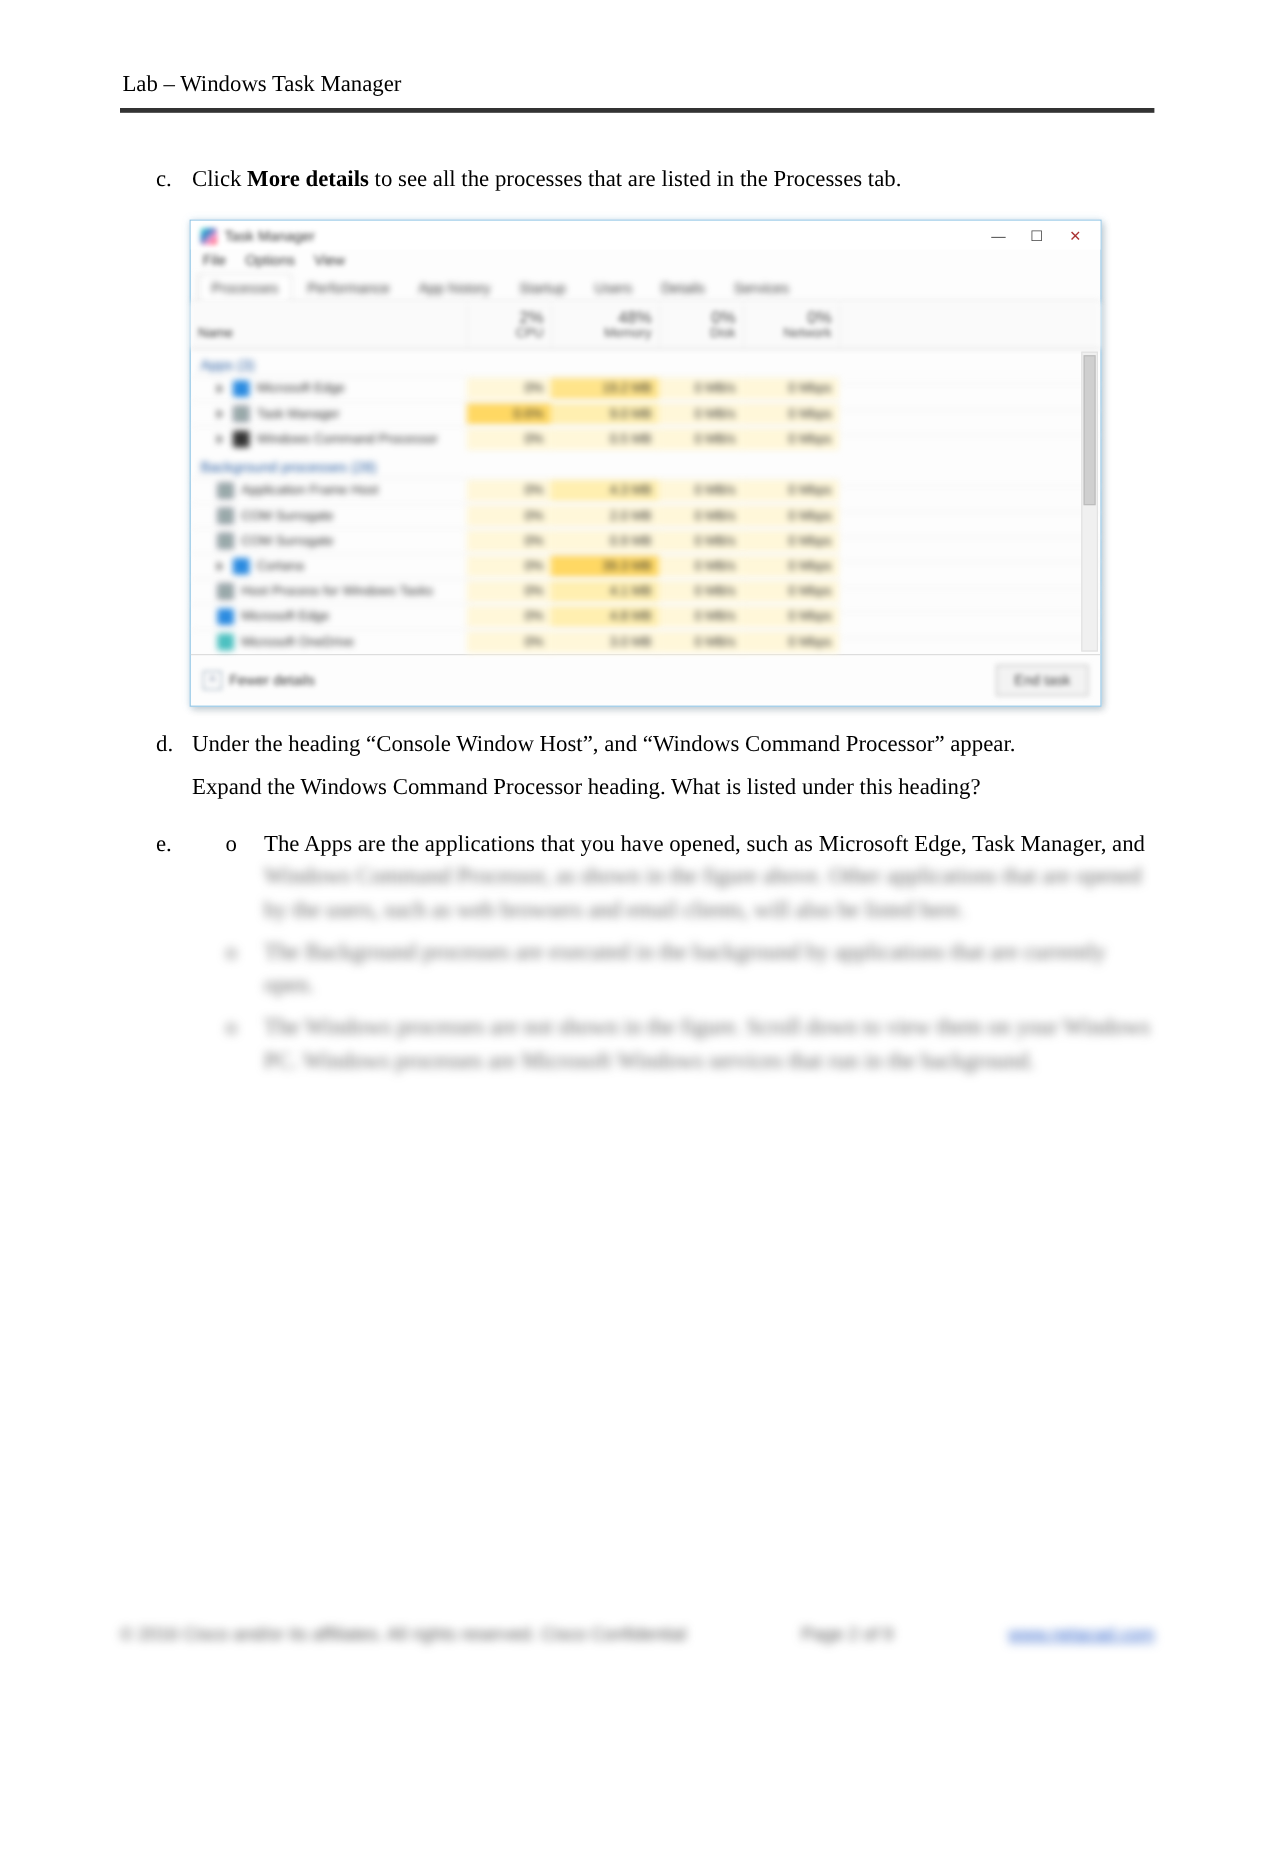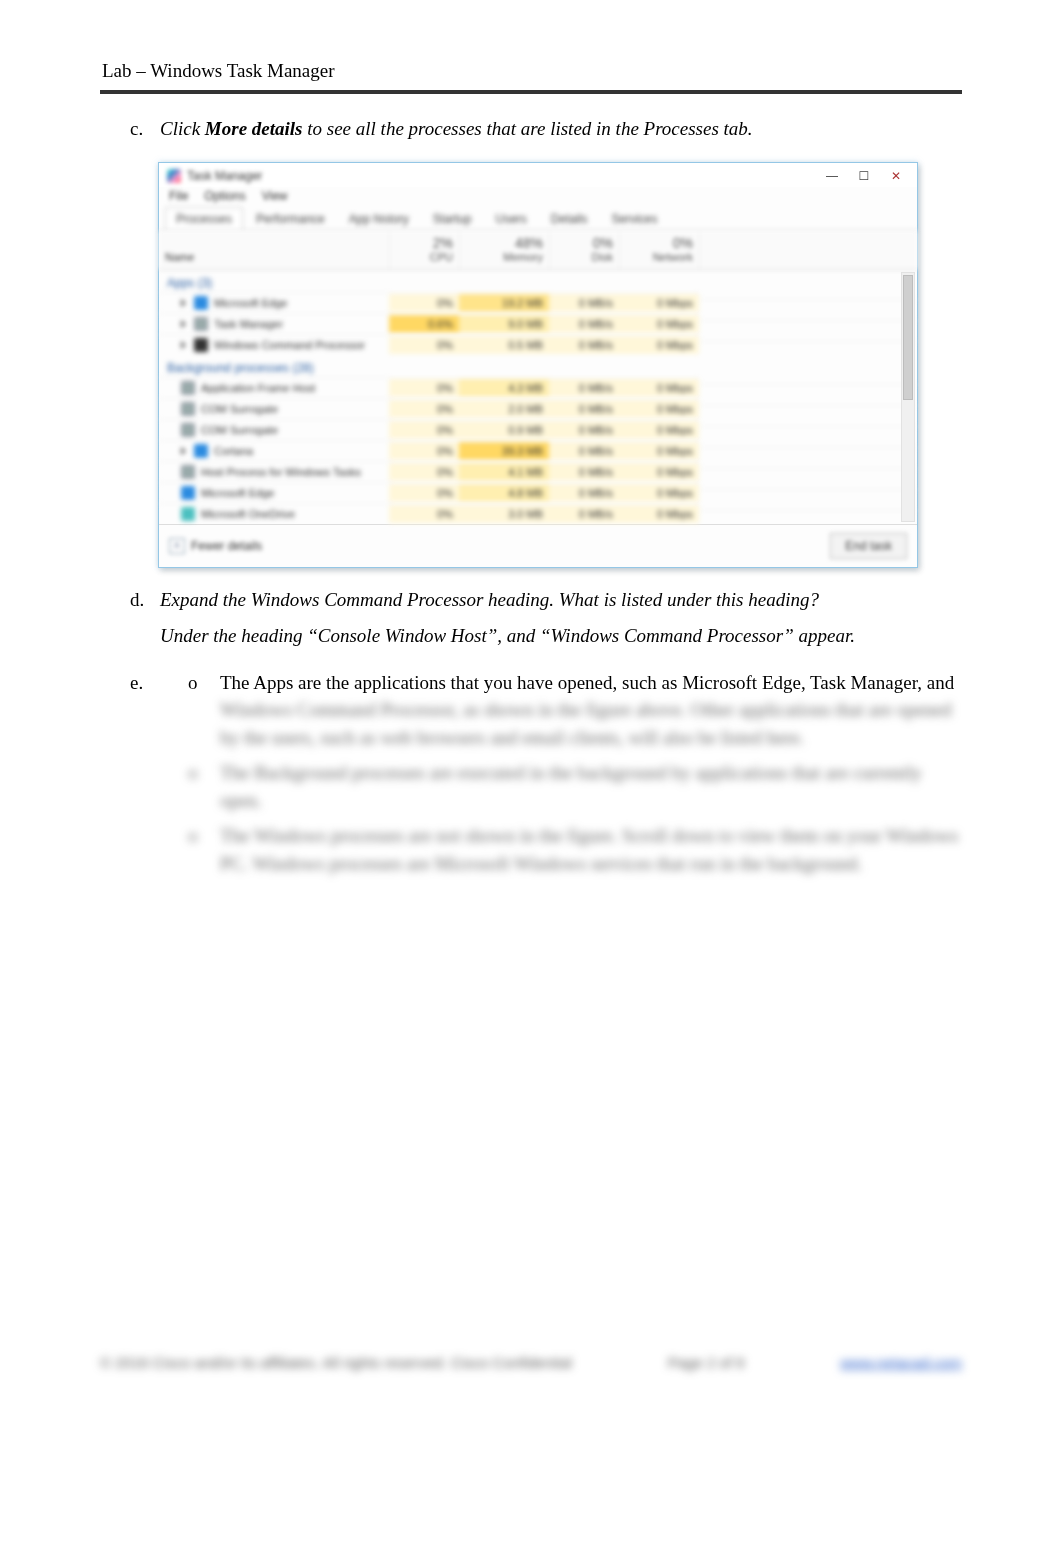--- a/index.html
+++ b/index.html
@@ -8,31 +8,31 @@
       width: 1062px;
       height: 1561px;
       background: #fff;
       position: relative;
       padding: 60px 100px 40px 100px;
     }
     .doc-header {
       font-size: 19px;
       padding: 0 0 8px 2px;
       border-bottom: 4px solid #333;
-      margin-bottom: 21px;
+      margin-bottom: 42px;
     }
     .step {
       display: flex;
       font-size: 19px;
       margin: 0 0 10px 30px;
       line-height: 1.5;
     }
     .step-marker { width: 30px; flex: none; }
     .step-body { flex: 1; }
-    .step-body p { margin-bottom: 8px; font-style: italic; }
+    .step-body p { margin-bottom: 8px; }
     .bold { font-weight: bold; }
     .sublist { margin-left: 28px; }
     .sub { display: flex; font-size: 19px; margin-bottom: 8px; line-height: 1.45; }
     .sub-marker { width: 32px; flex: none; }
     .sub-body { flex: 1; }
     .blurred { filter: blur(4px); color: rgba(80,80,80,0.85); user-select: none; }
     .screenshot-wrap { margin: 6px 0 18px 58px; }
 
     
     .tm {
@@ -311,22 +311,22 @@
           <span>Fewer details</span>
         </div>
         <div class="tm-end">End task</div>
       </div>
     </div>
   </div>
 
   <div class="step">
     <div class="step-marker">d.</div>
     <div class="step-body">
+      <p>Under the heading “Console Window Host”, and “Windows Command Processor” appear.</p>
       <p>Expand the Windows Command Processor heading. What is listed under this heading?</p>
-      <p>Under the heading “Console Window Host”, and “Windows Command Processor” appear.</p>
     </div>
   </div>
 
   <div class="step">
     <div class="step-marker">e.</div>
     <div class="step-body">
       <div class="sublist">
 
         <div class="sub">
           <div class="sub-marker">o</div>

